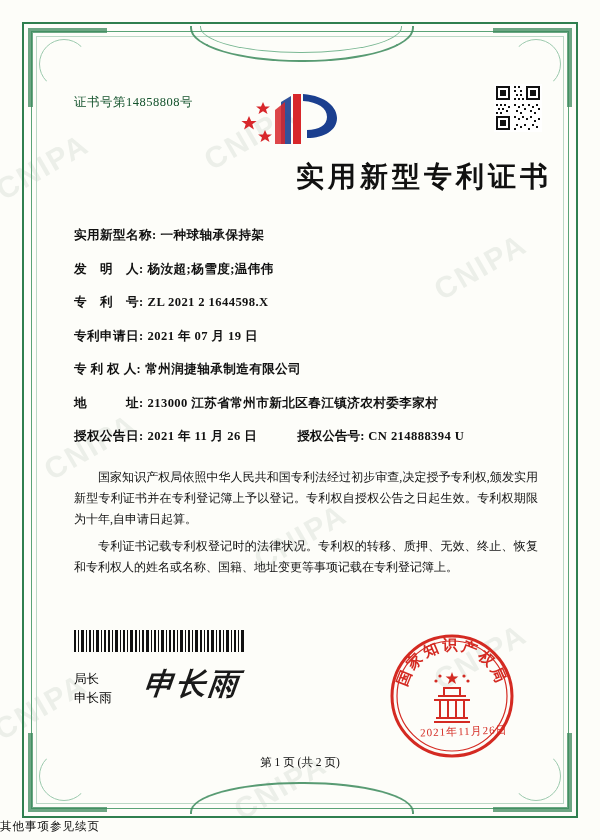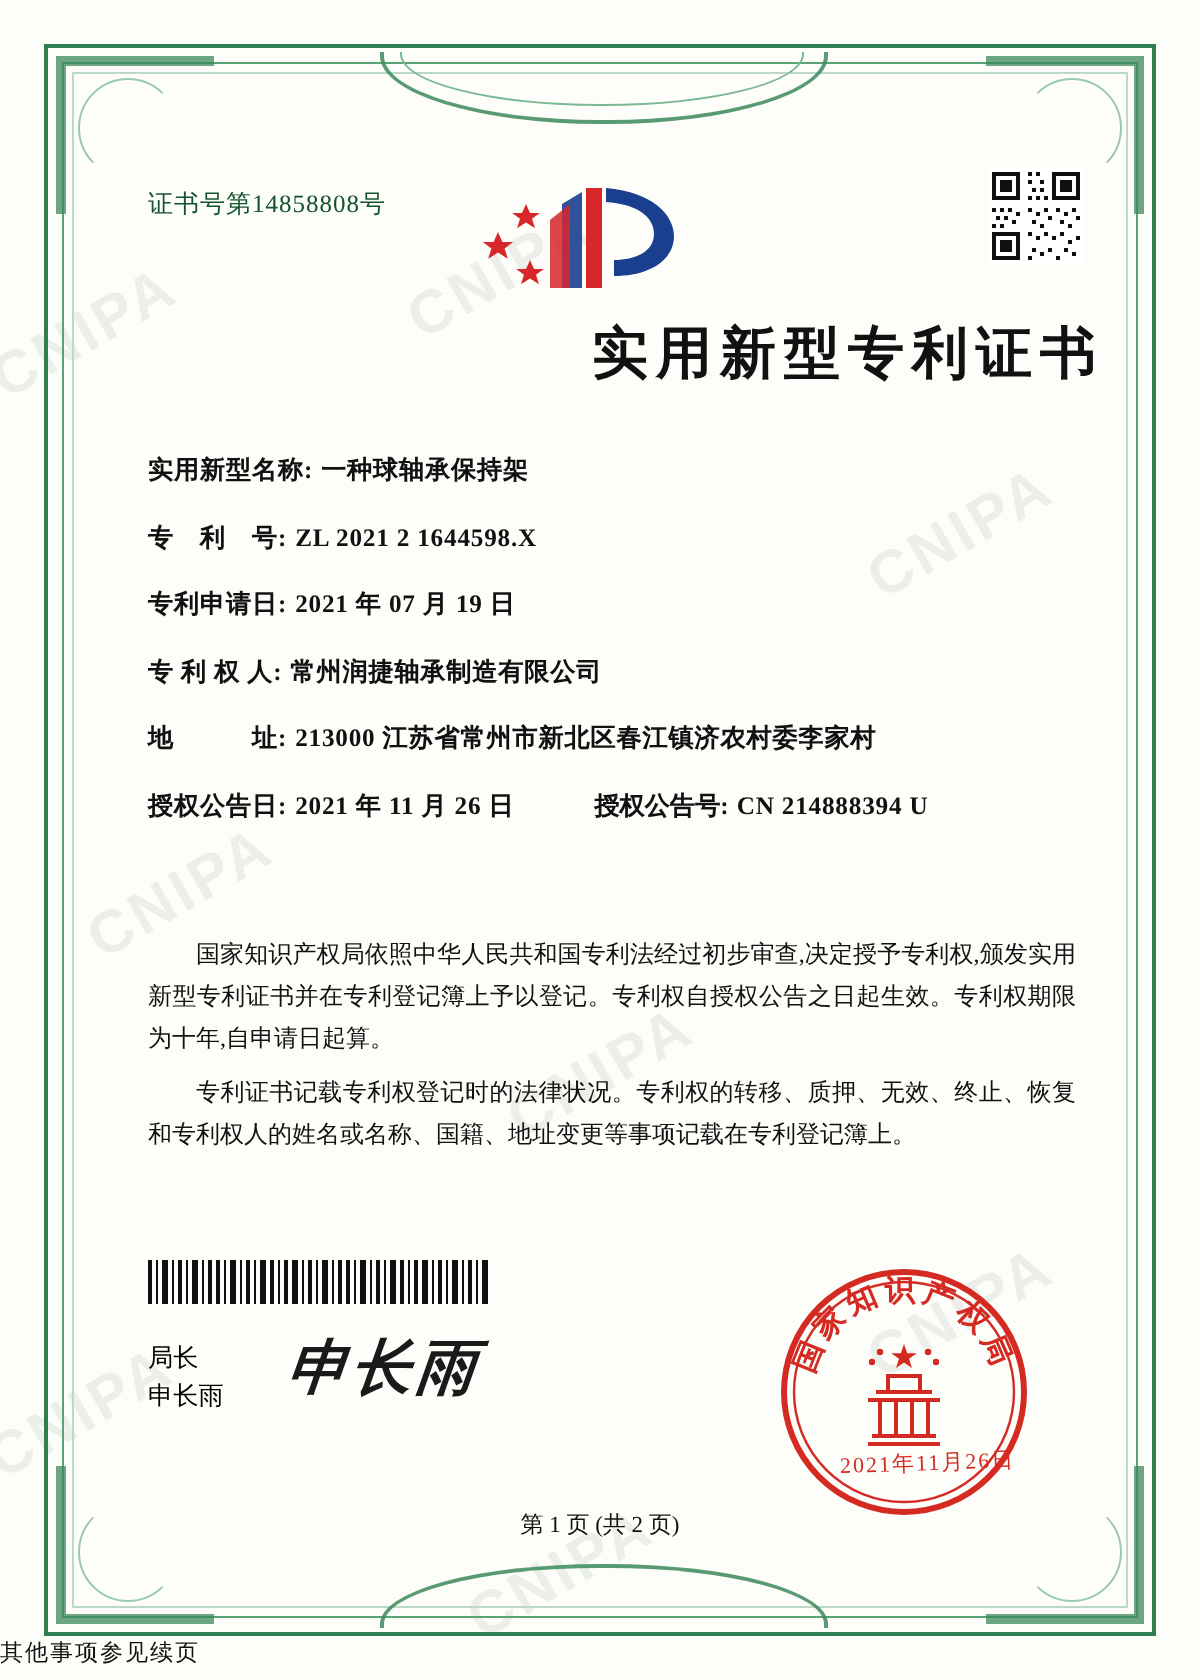--- a/index.html
+++ b/index.html
@@ -383,20 +383,24 @@
     </div>
 
     <div class="title">实用新型专利证书</div>
 
     <div class="fields">
       <div class="field-row">
         <span class="field-label">实用新型名称:</span>
         <span class="field-value">一种球轴承保持架</span>
       </div>
       <div class="field-row">
+        <span class="field-label">发　明　人:</span>
+        <span class="field-value">杨汝超;杨雪度;温伟伟</span>
+      </div>
+      <div class="field-row">
         <span class="field-label">专　利　号:</span>
         <span class="field-value">ZL 2021 2 1644598.X</span>
       </div>
       <div class="field-row">
         <span class="field-label">专利申请日:</span>
         <span class="field-value">2021 年 07 月 19 日</span>
       </div>
       <div class="field-row">
         <span class="field-label">专 利 权 人:</span>
         <span class="field-value">常州润捷轴承制造有限公司</span>

